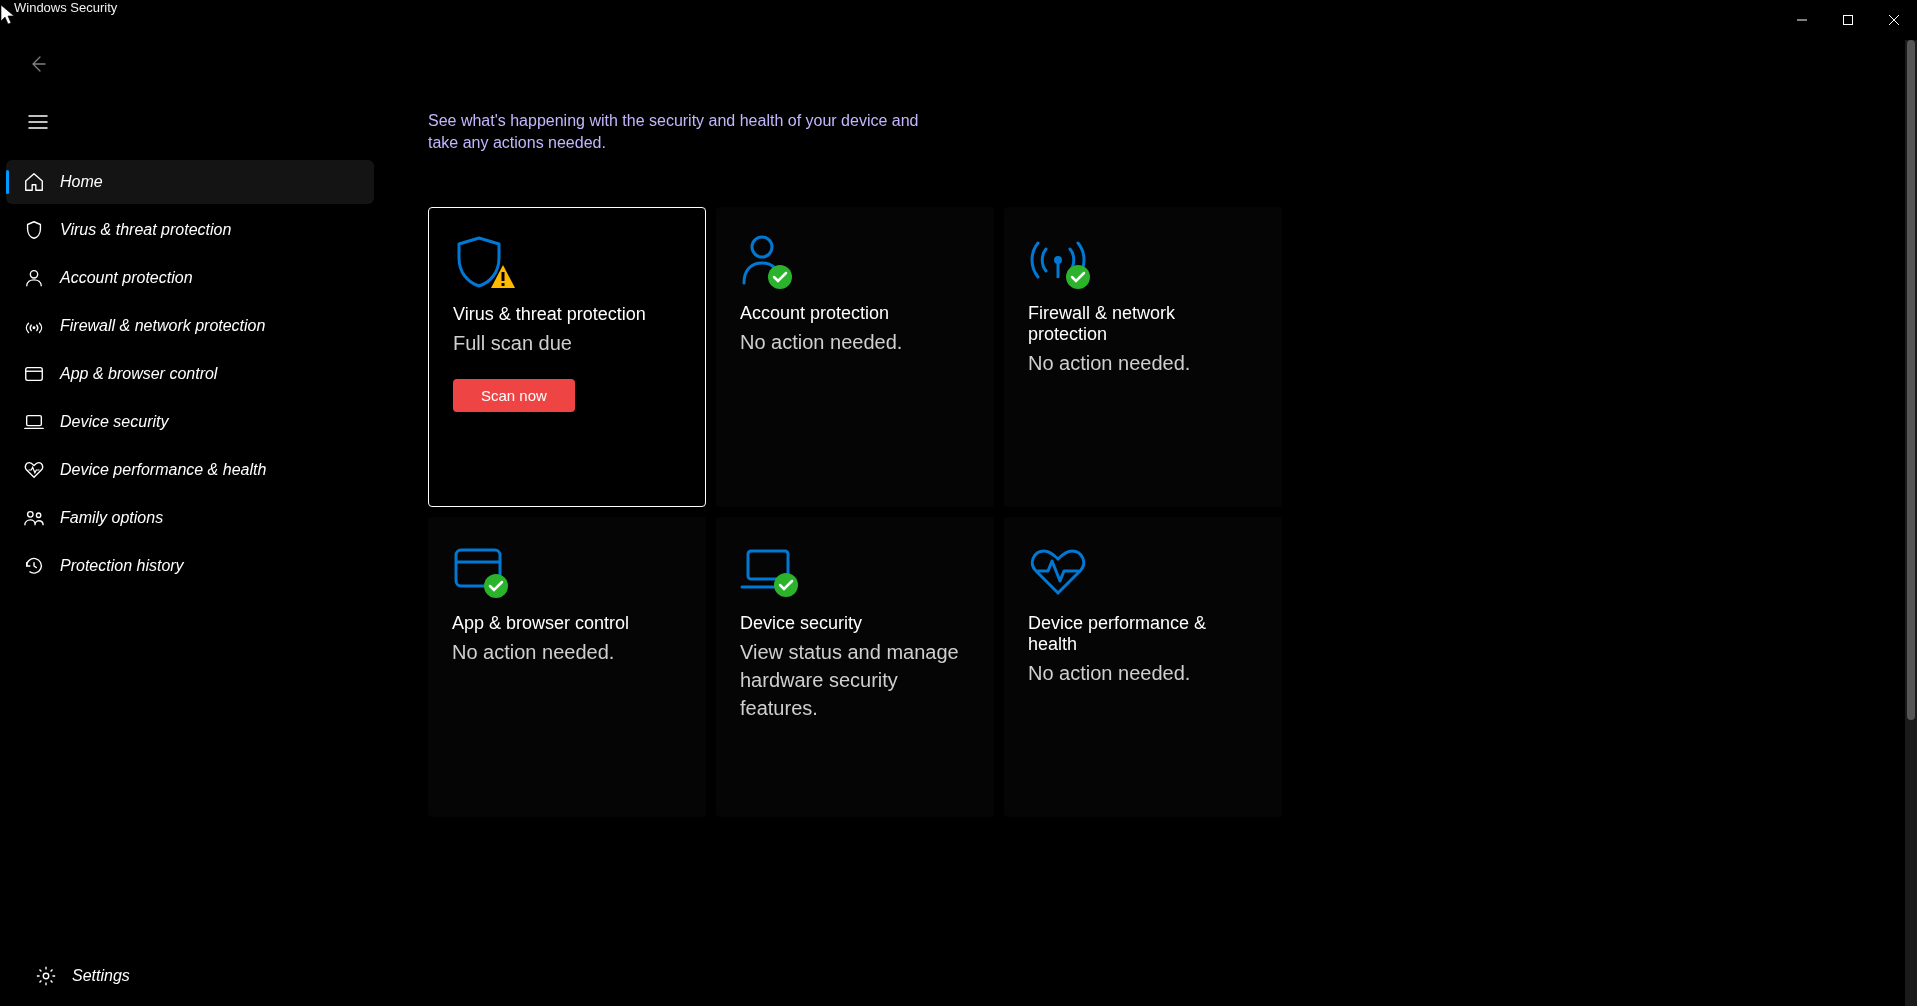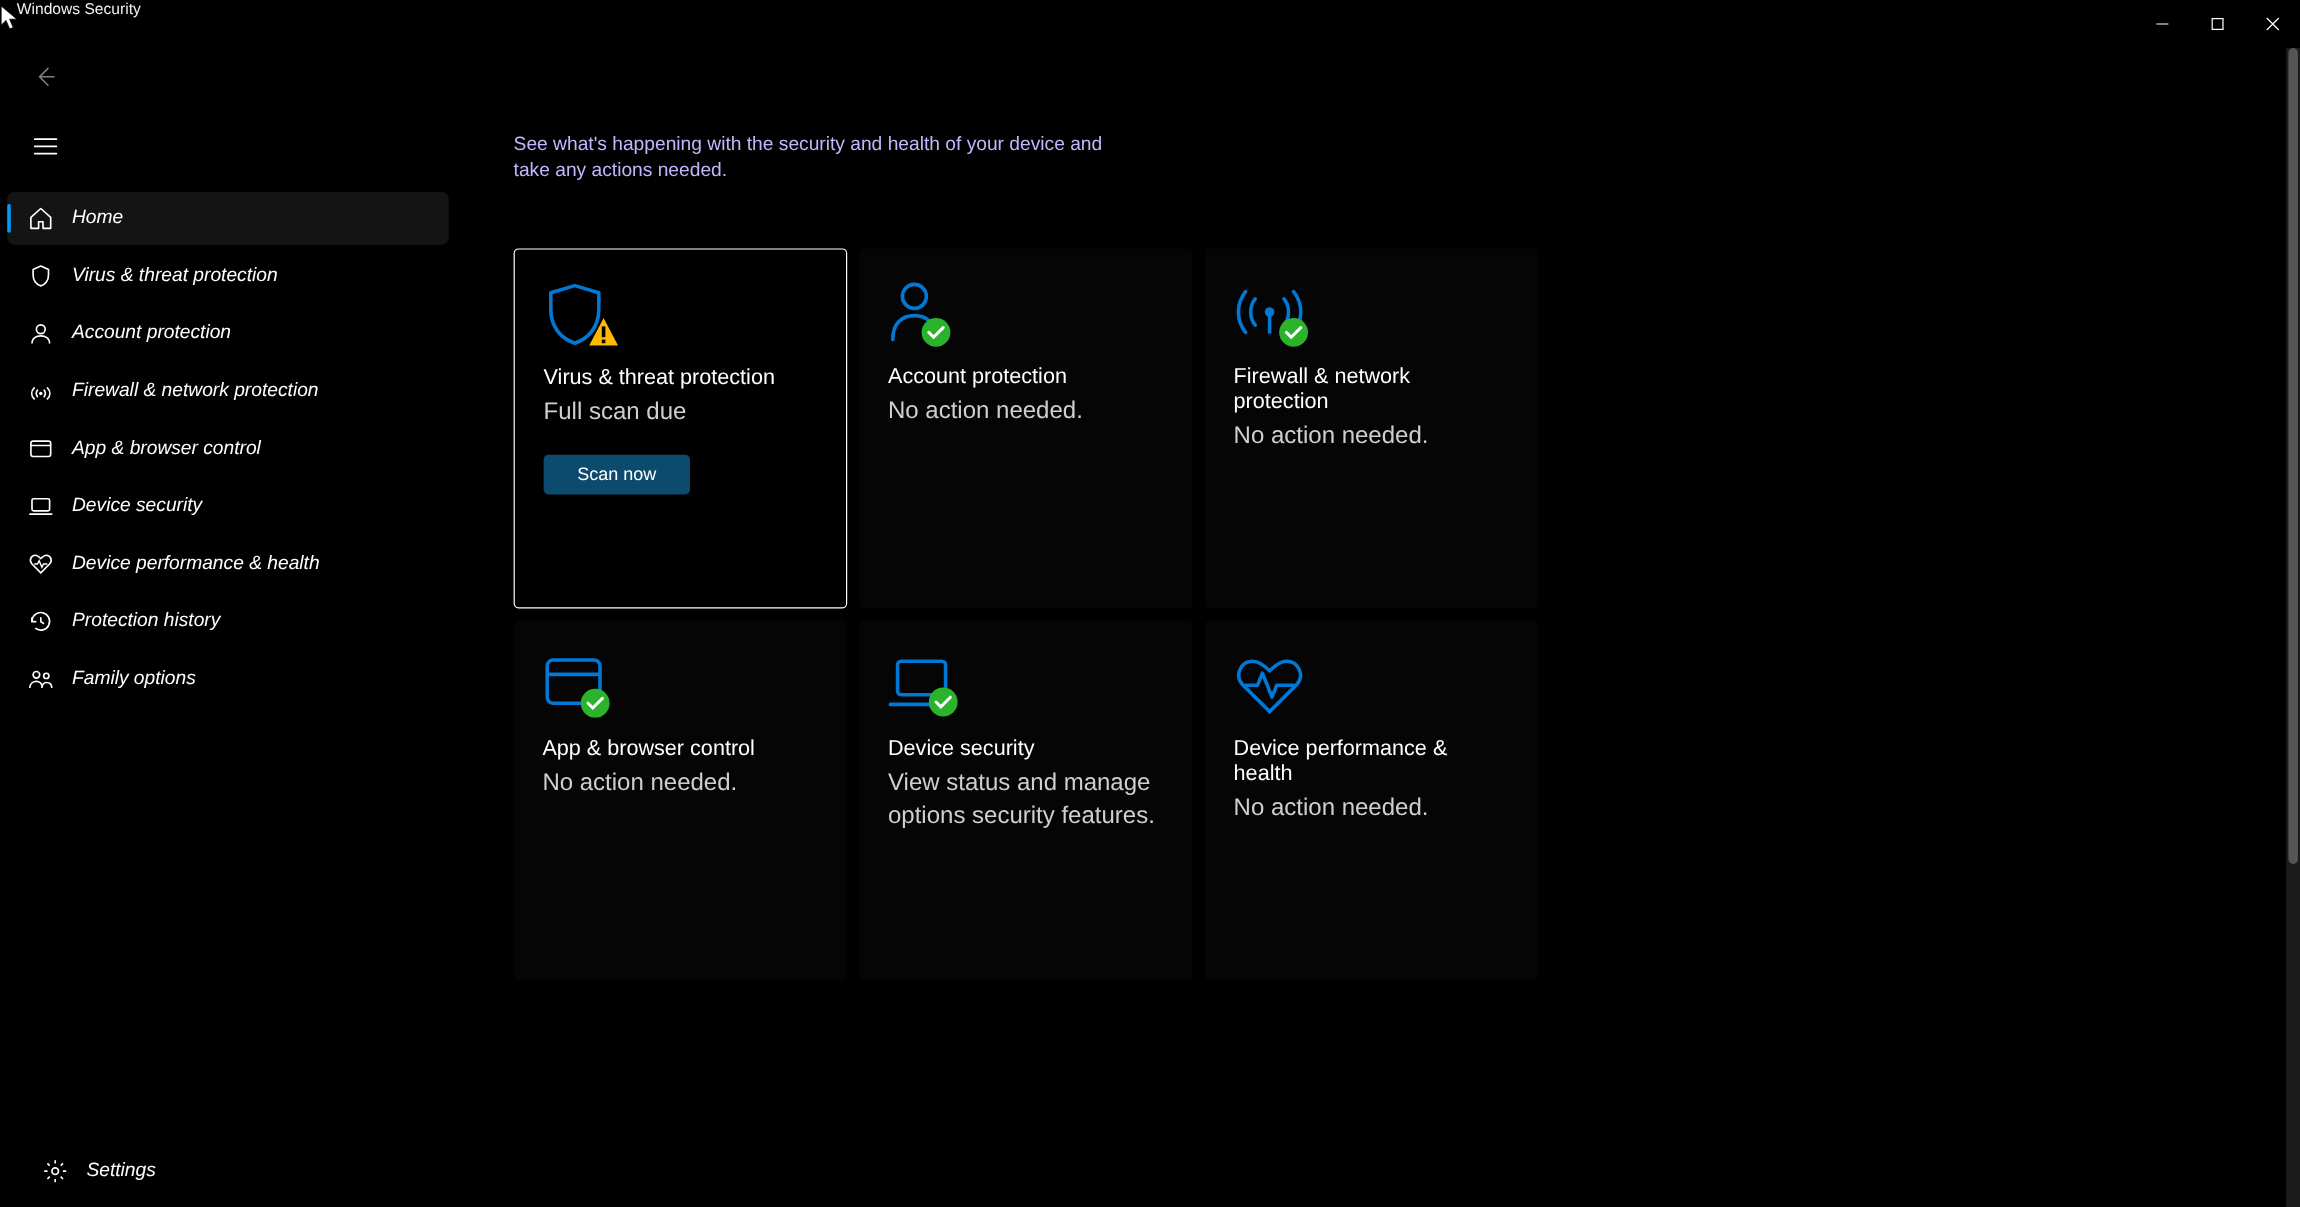--- a/index.html
+++ b/index.html
@@ -151,21 +151,21 @@
 }
 .tile-status {
   font-size: 20px;
   color: #cfcfcf;
   margin-top: 4px;
   line-height: 1.4;
 }
 .tile-action {
   margin-top: 22px;
   display: inline-block;
-  background: #0c4a6e;
+  background: #ef4444;
   color: #fff;
   font-size: 15px;
   padding: 8px 28px;
   border: none;
   border-radius: 4px;
 }
 .scrollbar {
   position: absolute;
   right: 0;
   top: 40px;
@@ -298,37 +298,37 @@
               <path d="M12 20 L4 12 C1 9 3 4 7 4 C9 4 11 6 12 7 C13 6 15 4 17 4 C21 4 23 9 20 12 Z" fill="none" stroke="#fff" stroke-width="1.5"></path>
               <path d="M6 12 H9 L10.5 9 L13 15 L14.5 12 H18" fill="none" stroke="#fff" stroke-width="1.3"></path>
             </svg>
         </span>
         <span class="label">Device performance &amp; health</span>
       </div>
 
       <div class="nav-item">
         <span class="icon-wrap">
           <svg width="22" height="22" viewBox="0 0 24 24">
+              <circle cx="8" cy="8" r="3" fill="none" stroke="#fff" stroke-width="1.5"></circle>
+              <circle cx="17" cy="9" r="2.4" fill="none" stroke="#fff" stroke-width="1.5"></circle>
+              <path d="M2 20 C2 16 5 14 8 14 C11 14 13 16 13 18 M13 20 C13 17 15 15 17 15 C20 15 22 17 22 20" fill="none" stroke="#fff" stroke-width="1.5"></path>
+            </svg>
+        </span>
+        <span class="label">Family options</span>
+      </div>
+
+      <div class="nav-item">
+        <span class="icon-wrap">
+          <svg width="22" height="22" viewBox="0 0 24 24">
               <path d="M4 12 A8 8 0 1 1 7 18" fill="none" stroke="#fff" stroke-width="1.5"></path>
               <path d="M4 8 V12 H8" fill="none" stroke="#fff" stroke-width="1.5"></path>
               <path d="M12 8 V12 L15 14" fill="none" stroke="#fff" stroke-width="1.5"></path>
             </svg>
         </span>
         <span class="label">Protection history</span>
-      </div>
-
-      <div class="nav-item">
-        <span class="icon-wrap">
-          <svg width="22" height="22" viewBox="0 0 24 24">
-              <circle cx="8" cy="8" r="3" fill="none" stroke="#fff" stroke-width="1.5"></circle>
-              <circle cx="17" cy="9" r="2.4" fill="none" stroke="#fff" stroke-width="1.5"></circle>
-              <path d="M2 20 C2 16 5 14 8 14 C11 14 13 16 13 18 M13 20 C13 17 15 15 17 15 C20 15 22 17 22 20" fill="none" stroke="#fff" stroke-width="1.5"></path>
-            </svg>
-        </span>
-        <span class="label">Family options</span>
       </div>
     </div>
 
     <div class="sidebar-bottom">
       <div class="nav-item">
         <span class="icon-wrap">
           <svg width="22" height="22" viewBox="0 0 24 24">
               <circle cx="12" cy="12" r="3" fill="none" stroke="#fff" stroke-width="1.5"></circle>
               <path d="M12 2 V5 M12 19 V22 M2 12 H5 M19 12 H22 M4.9 4.9 L7 7 M17 17 L19.1 19.1 M19.1 4.9 L17 7 M7 17 L4.9 19.1" stroke="#fff" stroke-width="1.5"></path>
             </svg>
@@ -401,21 +401,21 @@
       <div class="tile">
         <div class="tile-icon">
           <svg width="62" height="56" viewBox="0 0 62 56">
             <rect x="8" y="6" width="40" height="28" rx="3" fill="none" stroke="#0078d4" stroke-width="3"></rect>
             <path d="M2 42 H54" stroke="#0078d4" stroke-width="3" stroke-linecap="round"></path>
             <circle cx="46" cy="40" r="12" class="check-badge"></circle>
             <path d="M40 40 L44 44 L52 36" stroke="#fff" stroke-width="2.5" fill="none" stroke-linecap="round"></path>
           </svg>
         </div>
         <div class="tile-title">Device security</div>
-        <div class="tile-status">View status and manage options security features.</div>
+        <div class="tile-status">View status and manage hardware security features.</div>
       </div>
 
       <div class="tile">
         <div class="tile-icon">
           <svg width="60" height="52" viewBox="0 0 60 52">
             <path d="M30 46 L8 24 C0 16 6 4 16 4 C22 4 28 10 30 12 C32 10 38 4 44 4 C54 4 60 16 52 24 Z" fill="none" stroke="#0078d4" stroke-width="3"></path>
             <path d="M10 24 H20 L24 14 L32 34 L36 24 H50" fill="none" stroke="#0078d4" stroke-width="3" stroke-linecap="round" stroke-linejoin="round"></path>
           </svg>
         </div>
         <div class="tile-title">Device performance &amp; health</div>

